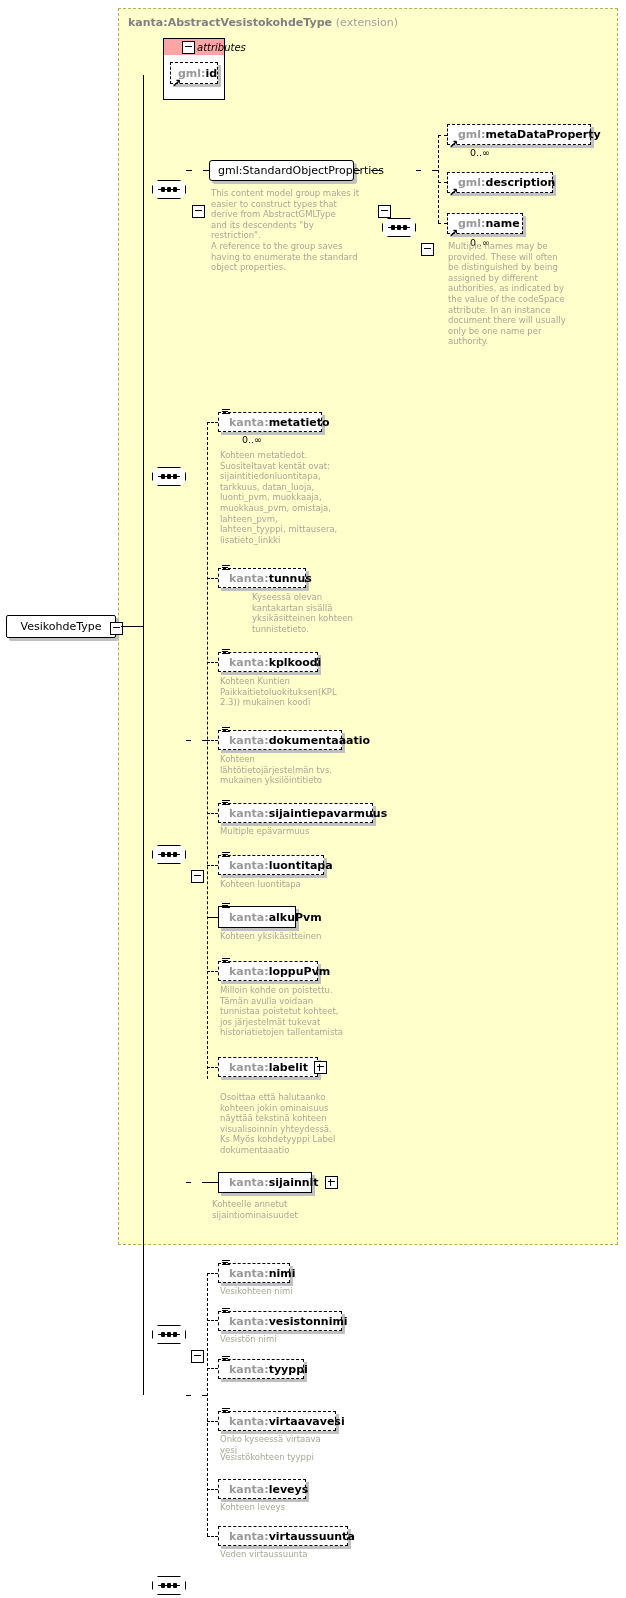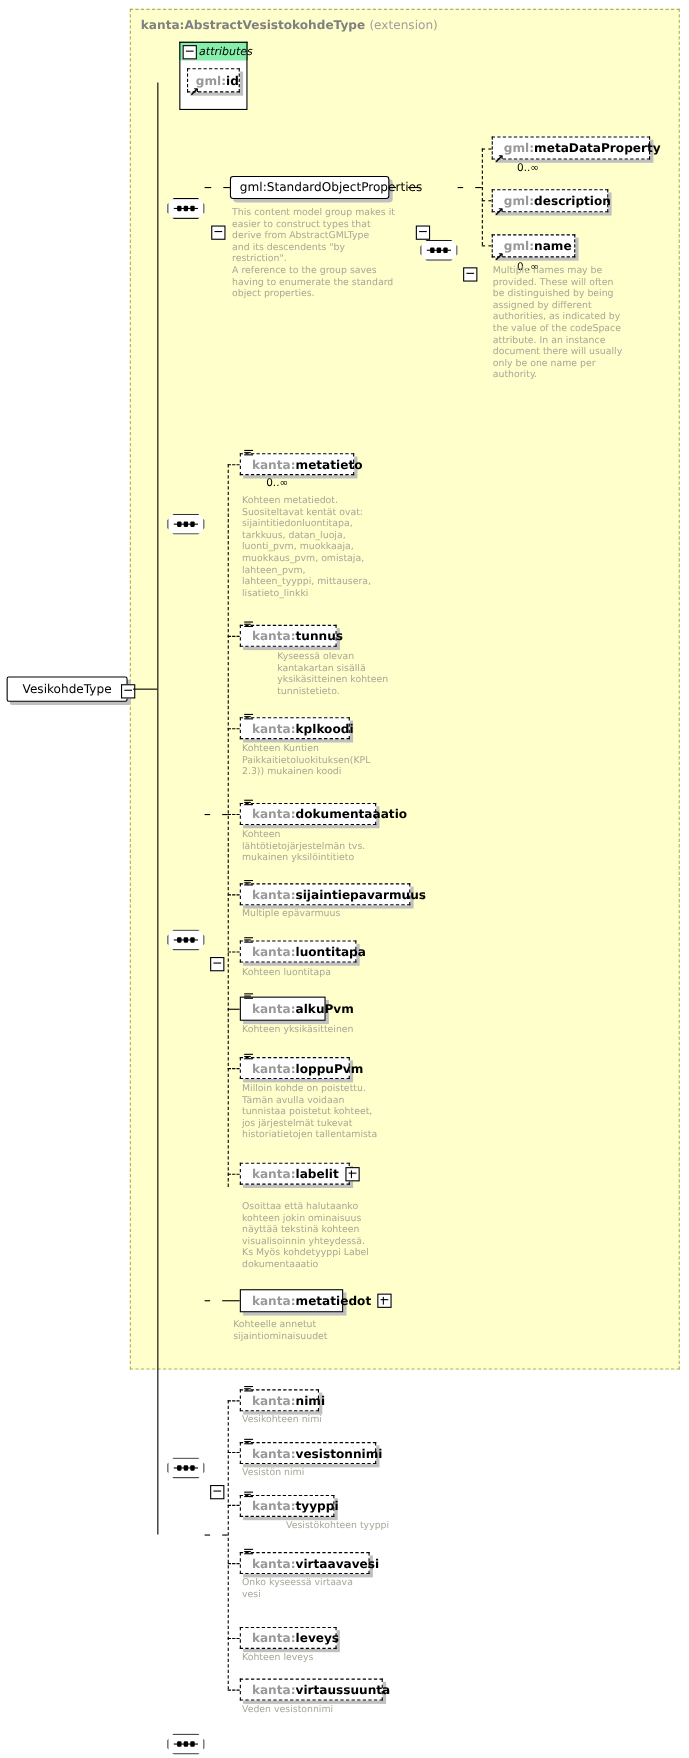--- a/index.html
+++ b/index.html
@@ -129,22 +129,22 @@
     height:21px;border-radius:3px;
   }
 
   
   #attr-box{
     left:163px;top:38px;width:62px;height:62px;
     background:#ffffff;border:1px solid #000;box-sizing:border-box;
   }
   #attr-tab{
     left:163px;top:38px;width:62px;height:17px;
-    background:#86efac;border:1px solid #000;border-bottom:none;
-    box-sizing:border-box;display:flex;align-items:center;padding-left:2px;gap:2px;
+    background:#fca5a5;border:1px solid #000;border-bottom:none;
+    box-sizing:border-box;display:flex;align-items:center;padding-left:18px;gap:2px;
   }
   #attr-tab .lbl{font-size:10px;font-style:italic;color:#000;}
 
   
   .ln{position:absolute;background:#000;}
   .lnh{height:1px;}
   .lnv{width:1px;}
   .dln{position:absolute;}
   .dlnh{height:0;border-top:1px dashed #000;}
   .dlnv{width:0;border-left:1px dashed #000;}
@@ -440,21 +440,21 @@
       <b></b>
       <b></b>
     </div>
 </div>
 <div class="abs ln lnh" style="left:186px;top:1182px;width:5px;"></div>
 <div class="abs minus" style="left:191px;top:1177px;"></div>
 <div class="abs ln lnh" style="left:202px;top:1182px;width:16px;"></div>
 
 <div class="abs elem required" style="left:218px;top:1172px;width:94px;height:21px;">
   <span class="ns">kanta:</span>
-    <span class="nm">metatiedot</span>
+    <span class="nm">sijainnit</span>
   <span class="plus"></span>
 </div>
 <div class="abs doc" style="left:212px;top:1199px;width:140px;">Kohteelle annetut
 sijaintiominaisuudet</div>
 
 
 <div class="abs seq" style="left:152px;top:1386px;">
   <div class="oct"></div>
   <div class="bar"></div>
   <div class="dots">
@@ -502,21 +502,21 @@
 
 <div class="abs elem optional" style="left:218px;top:1359px;width:86px;">
   <span class="ticon">
       <i></i>
       <i></i>
       <i></i>
     </span>
   <span class="ns">kanta:</span>
     <span class="nm">tyyppi</span>
 </div>
-<div class="abs doc" style="left:220px;top:1382px;width:140px;margin-left:40px;">Vesistökohteen tyyppi</div>
+<div class="abs doc" style="left:220px;top:1452px;width:140px;">Vesistökohteen tyyppi</div>
 
 
 <div class="abs elem optional" style="left:218px;top:1411px;width:118px;">
   <span class="ticon">
       <i></i>
       <i></i>
       <i></i>
     </span>
   <span class="ns">kanta:</span>
     <span class="nm">virtaavavesi</span>
@@ -529,16 +529,16 @@
   <span class="ns">kanta:</span>
     <span class="nm">leveys</span>
 </div>
 <div class="abs doc" style="left:220px;top:1502px;width:140px;">Kohteen leveys</div>
 
 
 <div class="abs elem optional" style="left:218px;top:1526px;width:130px;">
   <span class="ns">kanta:</span>
     <span class="nm">virtaussuunta</span>
 </div>
-<div class="abs doc" style="left:220px;top:1549px;width:140px;">Veden vesistonnimi</div>
+<div class="abs doc" style="left:220px;top:1549px;width:140px;">Veden virtaussuunta</div>
 
 
 
 
 </body></html>

